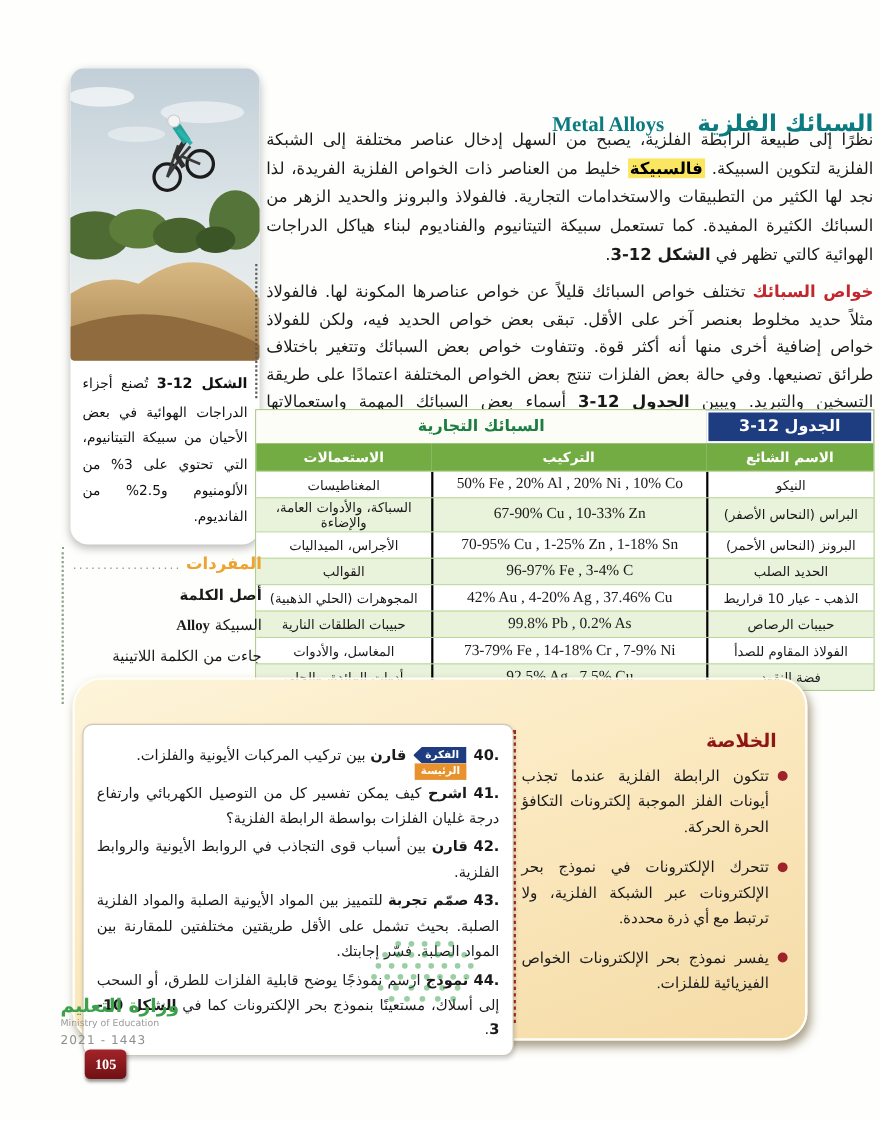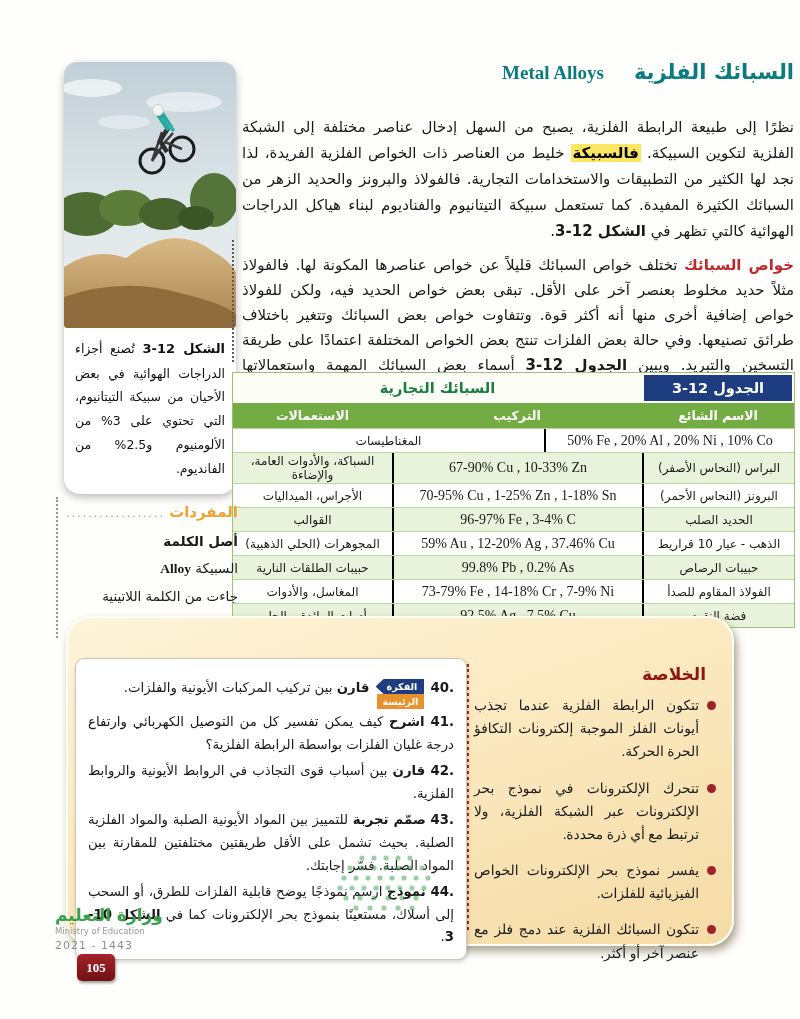--- a/index.html
+++ b/index.html
@@ -8,21 +8,21 @@
 
   
   .figure-card{position:absolute;left:64px;top:62px;width:172px;background:#fff;
     border-radius:16px;box-shadow:0 3px 9px rgba(0,0,0,.28);}
   .photo{display:block;border-radius:13px 13px 4px 4px;overflow:hidden;}
   .fig-caption{padding:9px 11px 14px;font-size:12.5px;line-height:1.9;text-align:justify;color:#111;}
   .fig-caption b{font-size:13px;}
 
   
   .title-row{position:absolute;top:60px;right:6px;display:flex;align-items:baseline;gap:30px;}
-  .title-ar{font-size:21px;font-weight:bold;color:#0a7b80;}
+  .title-ar{font-size:21px;font-weight:bold;color:#0a7b80;margin-top:40px;}
   .title-en{font-family:"Liberation Serif",serif;font-size:19px;font-weight:bold;color:#0a7b80;direction:ltr;}
 
   
   .para{position:absolute;right:6px;width:552px;text-align:justify;font-size:15px;line-height:26px;}
   .para1{top:99px;}
   .para2{top:238px;line-height:25px;}
   .hl{background:#fbe662;font-weight:bold;padding:0 2px;}
   .lead-red{color:#c1272d;font-weight:bold;}
   .dotline-v1{position:absolute;left:232px;top:240px;height:122px;border-left:2px dotted #5a5a5a;}
 
@@ -151,41 +151,42 @@
       <div class="t-label">الجدول 12-3</div>
       <div class="t-title">السبائك التجارية</div>
     </div>
     <div class="t-row t-head2">
       <div class="cell c-name">الاسم الشائع</div>
       <div class="cell c-comp">التركيب</div>
       <div class="cell c-uses">الاستعمالات</div>
     </div>
     <div>
         <div class="t-row data">
+          <div class="cell c-name name-cell">النيكو</div>
           <div class="cell c-comp comp-cell">50% Fe , 20% Al , 20% Ni , 10% Co</div>
           <div class="cell c-uses uses-cell">المغناطيسات</div>
         </div>
         <div class="t-row data alt">
           <div class="cell c-name name-cell">البراس (النحاس الأصفر)</div>
           <div class="cell c-comp comp-cell">67-90% Cu , 10-33% Zn</div>
           <div class="cell c-uses uses-cell">السباكة، والأدوات العامة، والإضاءة</div>
         </div>
         <div class="t-row data">
           <div class="cell c-name name-cell">البرونز (النحاس الأحمر)</div>
           <div class="cell c-comp comp-cell">70-95% Cu , 1-25% Zn , 1-18% Sn</div>
           <div class="cell c-uses uses-cell">الأجراس، الميداليات</div>
         </div>
         <div class="t-row data alt">
           <div class="cell c-name name-cell">الحديد الصلب</div>
           <div class="cell c-comp comp-cell">96-97% Fe , 3-4% C</div>
           <div class="cell c-uses uses-cell">القوالب</div>
         </div>
         <div class="t-row data">
           <div class="cell c-name name-cell">الذهب - عيار 10 قراريط</div>
-          <div class="cell c-comp comp-cell">59% Au , 12-20% Ag , 37.46% Cu</div>
+          <div class="cell c-comp comp-cell">42% Au , 4-20% Ag , 37.46% Cu</div>
           <div class="cell c-uses uses-cell">المجوهرات (الحلي الذهبية)</div>
         </div>
         <div class="t-row data alt">
           <div class="cell c-name name-cell">حبيبات الرصاص</div>
           <div class="cell c-comp comp-cell">99.8% Pb , 0.2% As</div>
           <div class="cell c-uses uses-cell">حبيبات الطلقات النارية</div>
         </div>
         <div class="t-row data">
           <div class="cell c-name name-cell">الفولاذ المقاوم للصدأ</div>
           <div class="cell c-comp comp-cell">73-79% Fe , 14-18% Cr , 7-9% Ni</div>
@@ -211,21 +212,20 @@
     </div>
     <div><span>جاءت من الكلمة اللاتينية </span><span class="serif">alligare</span><span> والتي تعني يثني.</span> <span class="end-dots">...</span></div>
   </div>
 
   <div class="assess-panel">
     <div class="summary-heading">الخلاصة</div>
     <ul class="summary-list">
         <li>تتكون الرابطة الفلزية عندما تجذب أيونات الفلز الموجبة إلكترونات التكافؤ الحرة الحركة.</li>
         <li>تتحرك الإلكترونات في نموذج بحر الإلكترونات عبر الشبكة الفلزية، ولا ترتبط مع أي ذرة محددة.</li>
         <li>يفسر نموذج بحر الإلكترونات الخواص الفيزيائية للفلزات.</li>
-        <li>تتكون السبائك الفلزية عند دمج فلز مع عنصر آخر أو أكثر.</li>
       </ul>
     <div class="dotted-sep"></div>
     <div class="questions-card">
       <div>
           <div class="q"><bdi dir="ltr" class="q-num">40.</bdi> <span class="badge">
               <span class="badge-idea">الفكرة</span>
               <span class="badge-main">الرئيسة</span>
             </span> <b>قارن</b> بين تركيب المركبات الأيونية والفلزات.</div>
           <div class="q"><bdi dir="ltr" class="q-num">41.</bdi> <b>اشرح</b> كيف يمكن تفسير كل من التوصيل الكهربائي وارتفاع درجة غليان الفلزات بواسطة الرابطة الفلزية؟</div>
           <div class="q"><bdi dir="ltr" class="q-num">42.</bdi> <b>قارن</b> بين أسباب قوى التجاذب في الروابط الأيونية والروابط الفلزية.</div>

